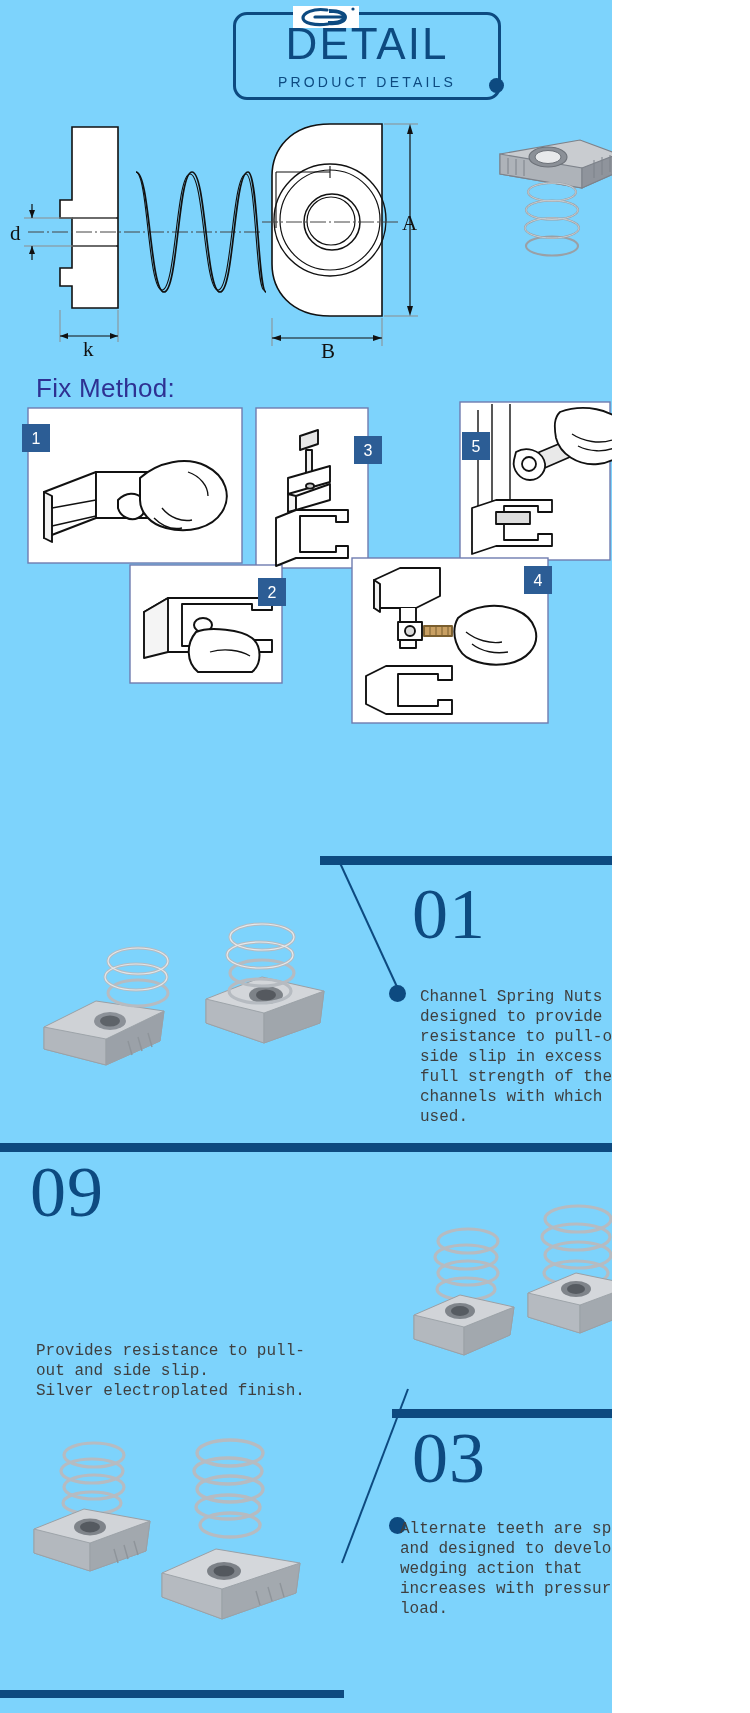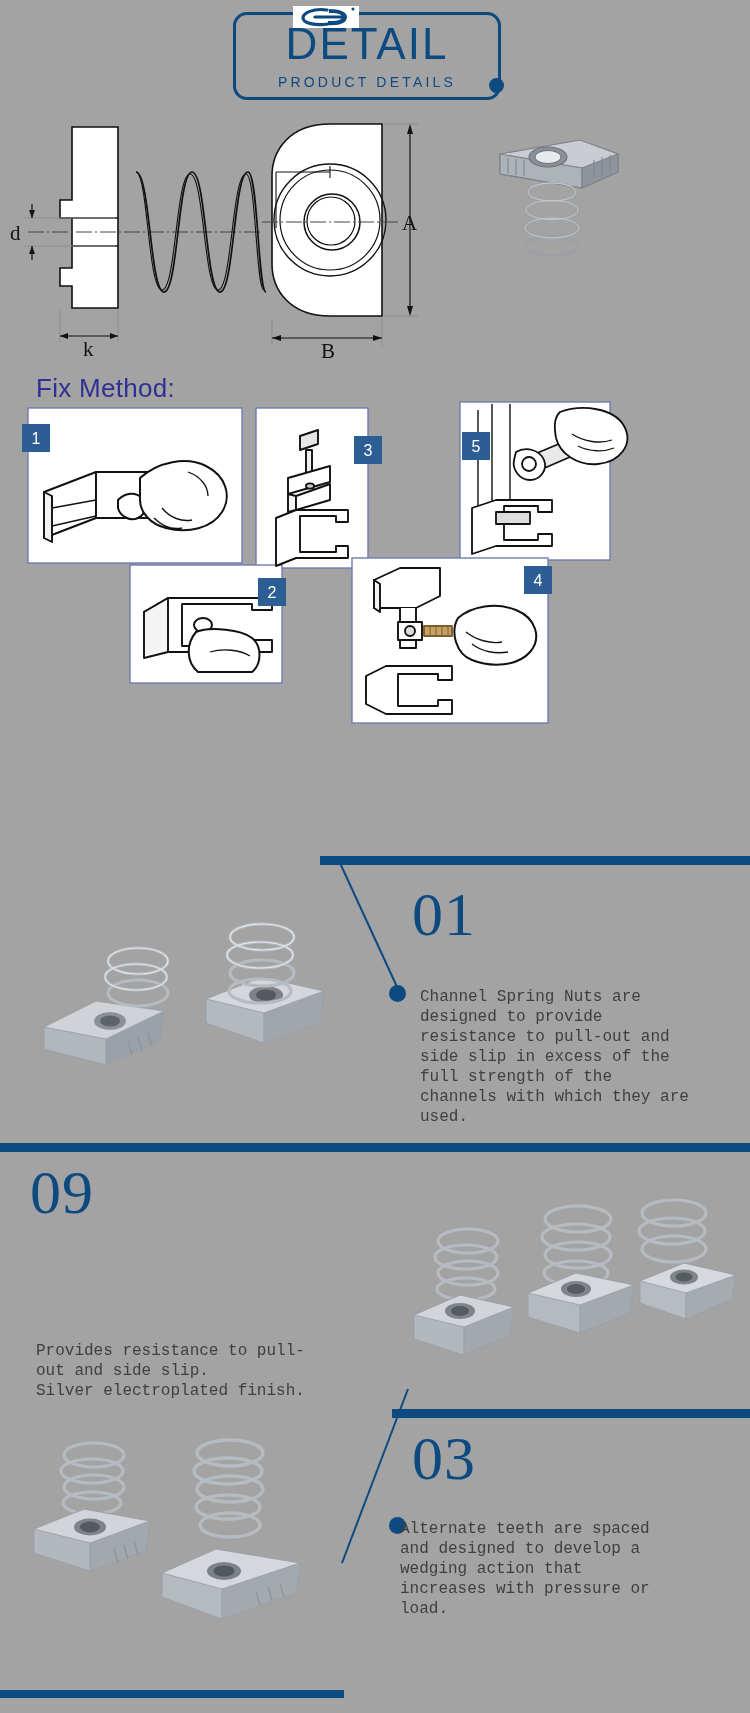--- a/index.html
+++ b/index.html
@@ -1,21 +1,21 @@
 <!DOCTYPE html>
 <html><head>
 <meta charset="utf-8">
 <style>
   * { box-sizing: border-box; margin: 0; padding: 0; }
   html, body {
     width: 750px;
     background: #ffffff;
     font-family: "Liberation Sans", sans-serif;
   }
-  .page { position: relative; width: 750px; height: 1713px; overflow: hidden; background:#a3a3a3; }
+  .page { position: relative; width: 612px; height: 1713px; overflow: hidden; background:#7dd3fc; }
 
   
   .banner { position: relative; height: 115px; }
   .banner-frame {
     position: absolute; left: 233px; top: 12px; width: 268px; height: 88px;
     border: 3px solid #0d4a80; border-radius: 14px;
   }
   .banner-frame-gap {
     position: absolute; left: 293px; top: 6px; width: 66px; height: 22px;
     background: #ffffff;
@@ -52,21 +52,21 @@
     font-size: 26px; color: #2e3192; letter-spacing: .3px;
   }
   .fix-wrap { position: absolute; left: 0; top: 400px; width: 750px; height: 340px; }
   .fix-wrap svg { display:block; }
 
   
   .sec { position: absolute; left: 0; width: 750px; }
   .rule { position: absolute; height: 9px; background: #0d4a80; }
   .num {
     position: absolute;
-    font-size: 62px; font-weight: 400; color: #0d4a80;
+    font-size: 72px; font-weight: 400; color: #0d4a80;
     font-family: "Liberation Serif", serif;
     letter-spacing: 1px; line-height: 62px;
   }
   .body-txt {
     position: absolute;
     font-size: 16px; line-height: 20px; color: #3f3f3f;
     font-family: Liberation Mono, monospace;
   }
   .bullet {
     position: absolute; width: 17px; height: 17px; border-radius: 50%;

